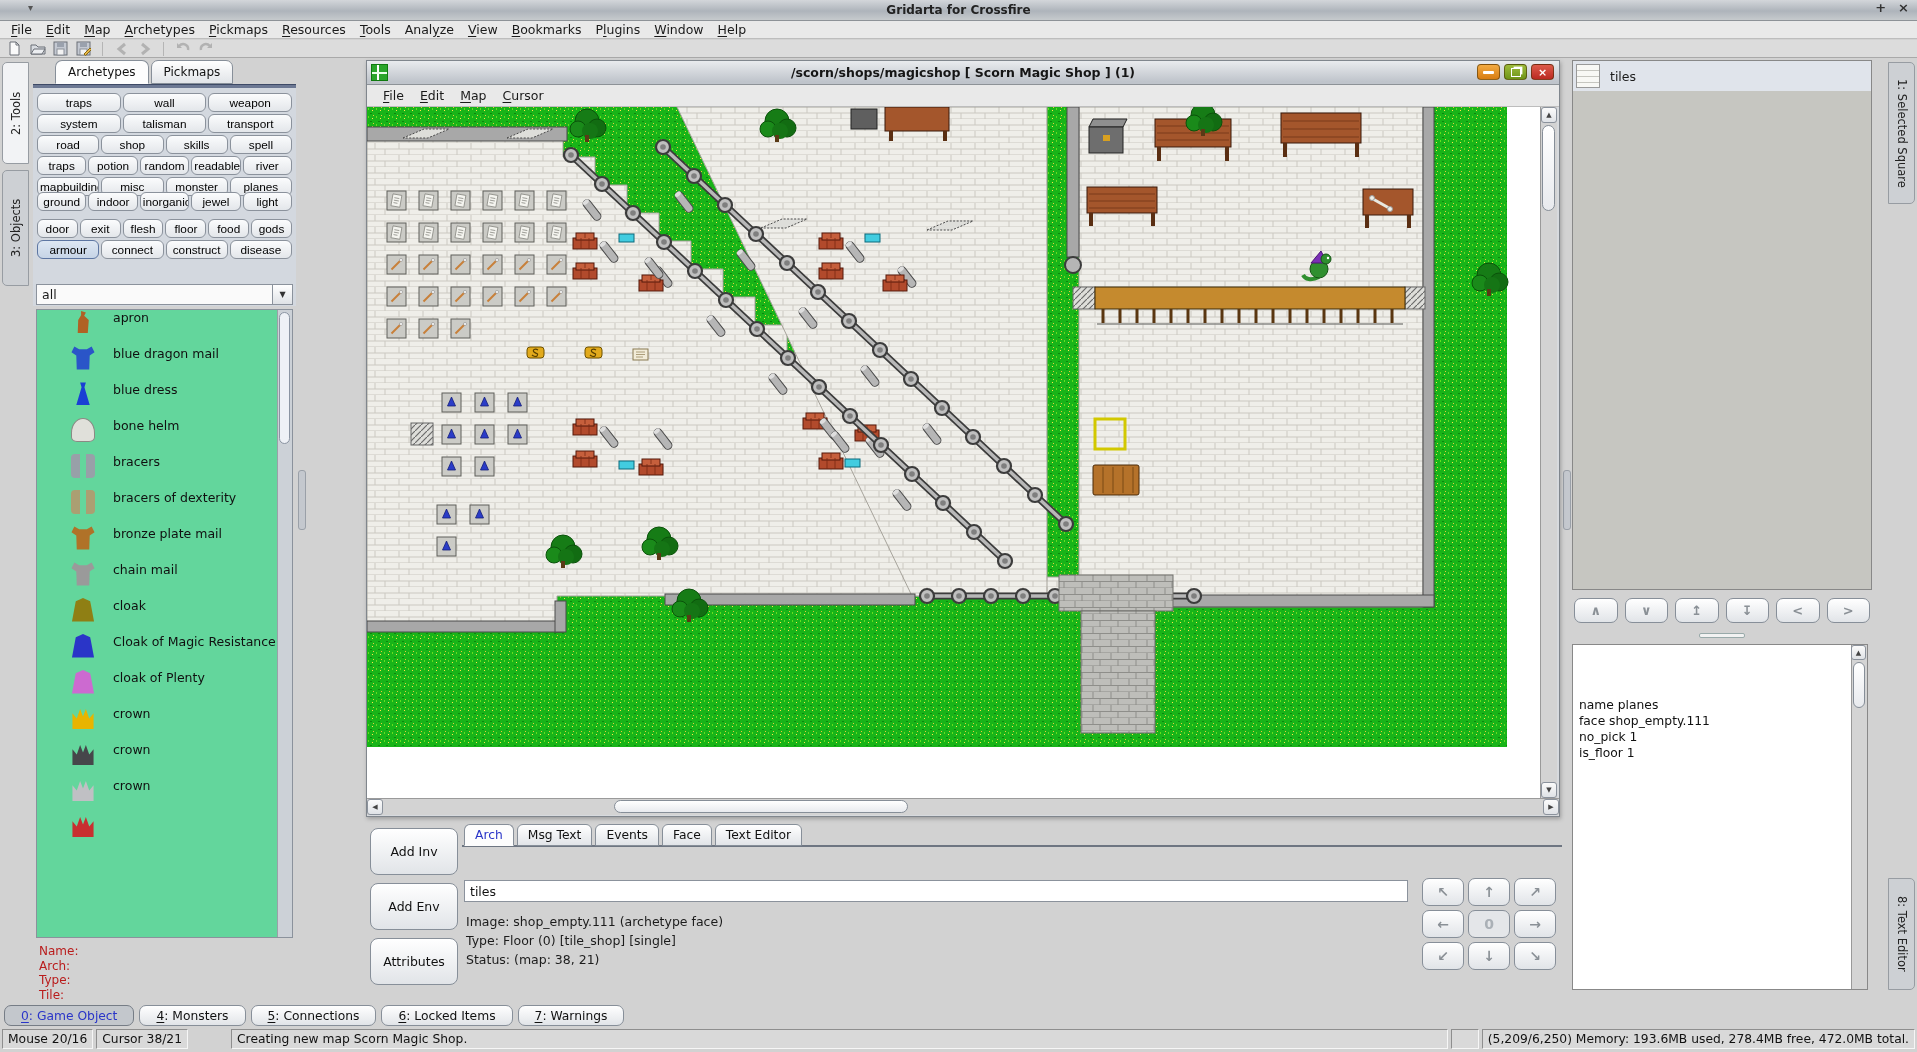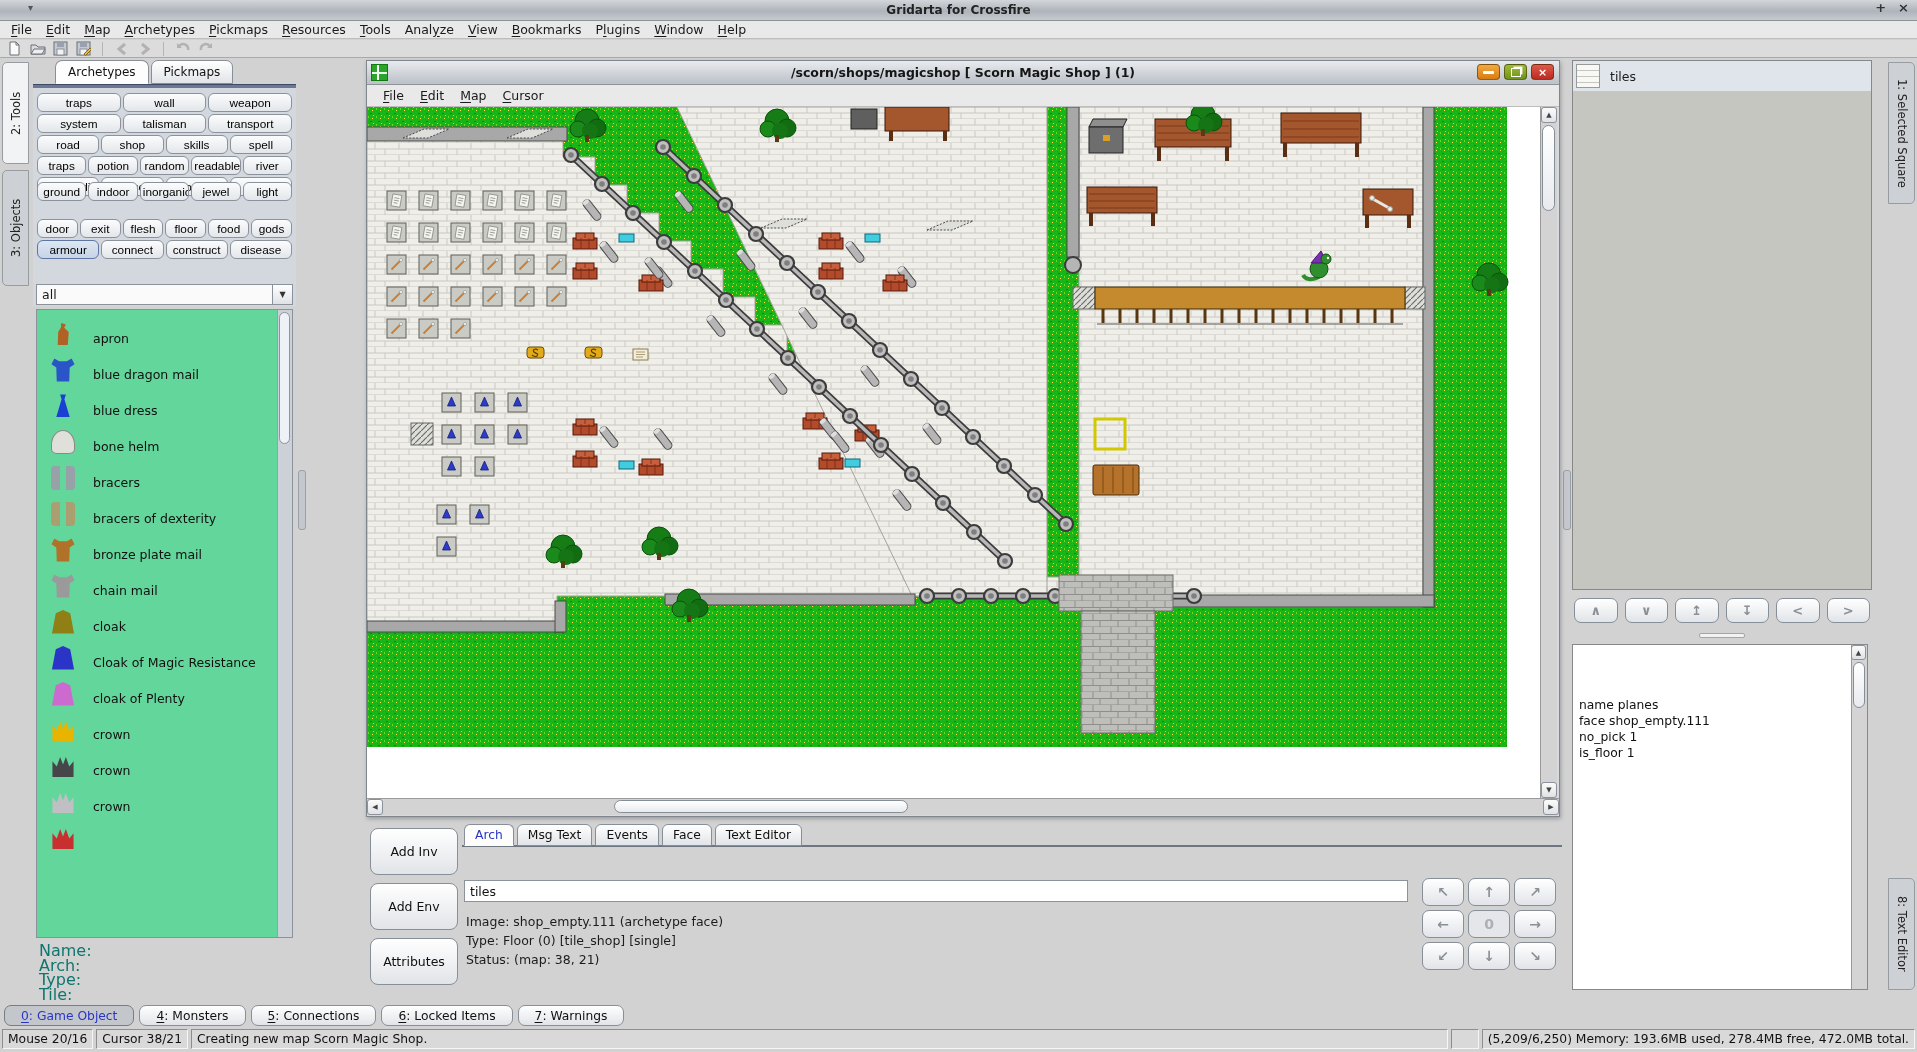--- a/index.html
+++ b/index.html
@@ -49,27 +49,27 @@
     background:linear-gradient(180deg,#fbfcfd,#e3e6ea);border:1px solid #8b929c;white-space:nowrap;overflow:hidden;}
   .cat-btn.selected{background:linear-gradient(180deg,#dde7f3,#c6d4e6);border-color:#5d76a2;}
   #filter-combo{position:absolute;left:3px;top:224px;width:257px;height:21px;box-sizing:border-box;
     border:1px solid #8b929c;background:#fafafa;display:flex;}
   #filter-combo .val{flex:1;line-height:19px;padding-left:5px;font-size:12.5px;}
   #filter-combo .dd{width:19px;background:linear-gradient(180deg,#fff,#dfe2e6);border-left:1px solid #8b929c;
     display:flex;align-items:center;justify-content:center;font-size:8px;color:#333;}
   #arch-list{position:absolute;left:3px;top:249px;width:257px;height:629px;background:#63d69c;
     border:1px solid #8b929c;box-sizing:border-box;overflow:hidden;}
   #arch-list-inner{position:absolute;left:0;top:0;right:14px;}
-  .arch-item{height:36px;display:flex;align-items:flex-end;}
+  .arch-item{height:36px;display:flex;align-items:flex-start;padding-left:20px;}
   .arch-icon{width:24px;height:24px;margin-left:14px;flex:none;}
   .arch-label{margin-left:18px;font-size:12.5px;color:#101010;}
   #arch-scroll{position:absolute;right:0;top:0;width:14px;height:100%;background:#ccd1d7;border-left:1px solid #9aa0a8;}
   #arch-scroll .thumb{position:absolute;left:1px;top:2px;width:11px;height:132px;background:#eef1f6;
     border:1px solid #8a94a2;border-radius:6px;box-sizing:border-box;}
-  #arch-footer{position:absolute;left:6px;top:884px;line-height:14.5px;font-size:16px;color:#0f766e;}
+  #arch-footer{position:absolute;left:6px;top:884px;line-height:14.5px;font-size:12px;color:#b91c1c;}
   
   .i-apron{background:#b06224;clip-path:polygon(42% 4%,62% 10%,55% 24%,74% 42%,70% 96%,28% 96%,30% 42%,42% 22%);}
   .i-shield{background:linear-gradient(90deg,#2a3fc8 50%,#c82a2a 50%);clip-path:polygon(8% 4%,92% 4%,92% 55%,50% 98%,8% 55%);}
   .i-mail-black{background:#3a3a3e;clip-path:polygon(14% 2%,34% 14%,66% 14%,86% 2%,98% 26%,78% 40%,76% 98%,24% 98%,22% 40%,2% 26%);}
   .i-mail-blue{background:#2a55c8;clip-path:polygon(14% 2%,34% 14%,66% 14%,86% 2%,98% 26%,78% 40%,76% 98%,24% 98%,22% 40%,2% 26%);}
   .i-plate{background:#b07228;clip-path:polygon(14% 2%,34% 14%,66% 14%,86% 2%,98% 26%,78% 40%,76% 98%,24% 98%,22% 40%,2% 26%);}
   .i-scale{background:#c08a38;clip-path:polygon(14% 2%,34% 14%,66% 14%,86% 2%,98% 26%,78% 40%,76% 98%,24% 98%,22% 40%,2% 26%);}
   .i-chain{background:#9a9a9a;clip-path:polygon(14% 2%,34% 14%,66% 14%,86% 2%,98% 26%,78% 40%,76% 98%,24% 98%,22% 40%,2% 26%);}
   .i-dress{background:#1a3fd4;clip-path:polygon(38% 2%,62% 2%,56% 22%,78% 96%,22% 96%,44% 22%);}
   .i-helm{background:#e0e0da;border:1px solid #8a8a84;border-radius:50% 50% 25% 25%/62% 62% 20% 20%;box-sizing:border-box;}
@@ -148,21 +148,21 @@
   
   .vsplit-handle{position:absolute;width:6px;height:58px;background:#c4c8ce;border:1px solid #9aa0a8;border-radius:3px;}
   
   #bottom-tabs{position:absolute;left:0;top:1003px;width:1917px;height:25px;display:flex;gap:5px;padding:2px 0 0 4px;box-sizing:border-box;}
   #bottom-tabs .btab{height:21px;padding:0 16px;border-radius:7px;font-size:12.3px;}
   #bottom-tabs .btab.selected{background:#c3c7cc;color:#2a35c8;border-color:#767d86;}
   #statusbar{position:absolute;left:0;top:1028px;width:1917px;height:24px;background:#d2d2d2;
     display:flex;gap:3px;padding:1px 2px;box-sizing:border-box;}
   .sfield{height:20px;line-height:19px;padding:0 5px;background:#d9d9d9;font-size:12.3px;color:#111;
     border:1px solid;border-color:#8e8e8e #f6f6f6 #f6f6f6 #8e8e8e;white-space:nowrap;box-sizing:border-box;}
-  .sfield.grow{flex:1;}
+  .sfield.grow{flex:1;margin-left:40px;}
   u{text-underline-offset:2px;}
 </style>
 </head>
 <body>
 
 <div id="app">
 
   <div id="titlebar">
     <span class="tarrow">▾</span>
     <span class="ttext">Gridarta for Crossfire</span>
@@ -281,21 +281,21 @@
           <button class="cat-btn">random</button>
           <button class="cat-btn">readable</button>
           <button class="cat-btn">river</button>
         </div>
       <div class="catrow" style="top:117px">
           <button class="cat-btn">mapbuilding</button>
           <button class="cat-btn">misc</button>
           <button class="cat-btn">monster</button>
           <button class="cat-btn">planes</button>
         </div>
-      <div class="catrow" style="top:122px">
+      <div class="catrow" style="top:132px">
           <button class="cat-btn">ground</button>
           <button class="cat-btn">indoor</button>
           <button class="cat-btn">inorganic</button>
           <button class="cat-btn">jewel</button>
           <button class="cat-btn">light</button>
         </div>
       <div class="catrow" style="top:159px">
           <button class="cat-btn">door</button>
           <button class="cat-btn">exit</button>
           <button class="cat-btn">flesh</button>

